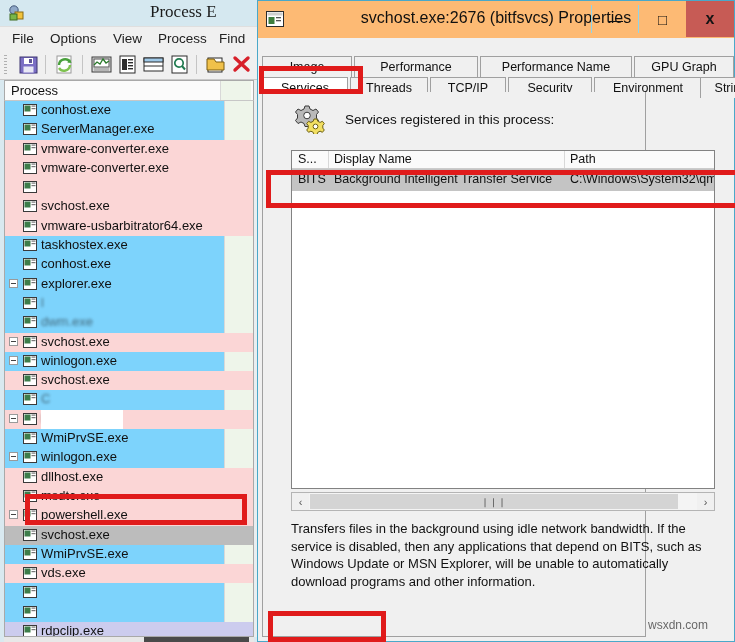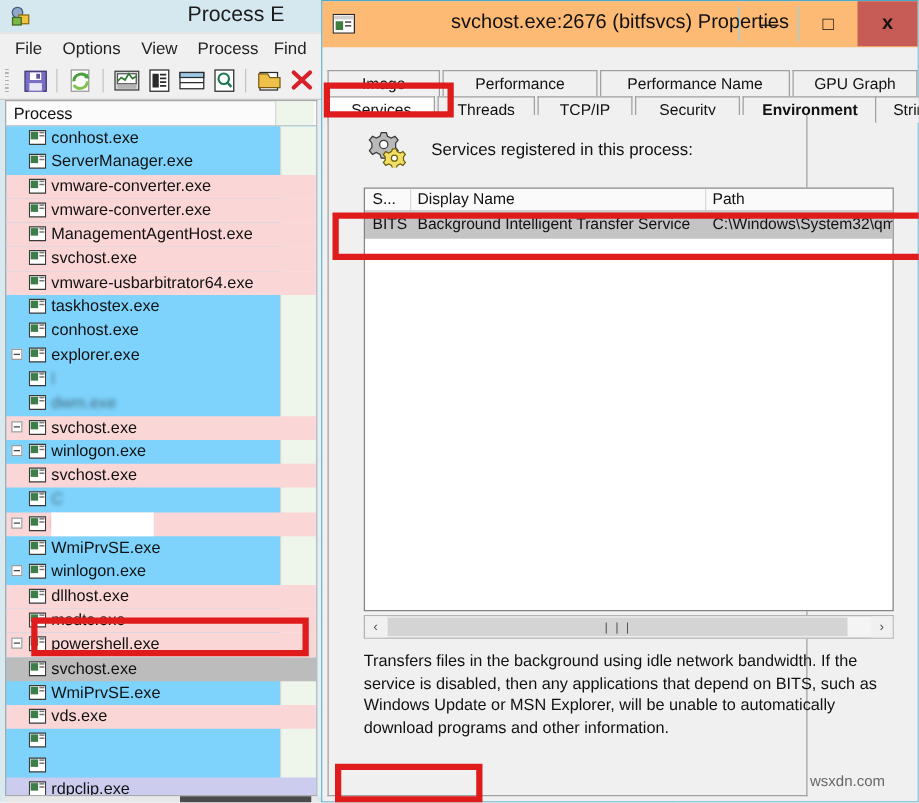--- a/index.html
+++ b/index.html
@@ -16,21 +16,21 @@
   }
   #pe-titlebar{
     position:absolute;left:0;top:0;width:540px;height:26px;
     background:#d5e8f0;
   }
   #pe-titlebar .pe-icon{
     position:absolute;left:8px;top:4px;width:18px;height:18px;
   }
   #pe-title{
     position:absolute;left:150px;top:2px;
-    font-size:17px;color:#1b1b1b;white-space:nowrap;
+    font-size:17px;color:#1b1b1b;white-space:nowrap;font-family:Liberation Serif, serif;
   }
   #pe-menubar{
     position:absolute;left:0;top:26px;width:540px;height:24px;
     background:#f0f0f0;border-top:1px solid #dfdfdf;
   }
   #pe-menubar .mi{
     position:absolute;top:4px;font-size:13.5px;color:#222;
   }
   #pe-toolbar{
     position:absolute;left:0;top:50px;width:540px;height:29px;
@@ -341,21 +341,20 @@
             </svg></span>
           <span class="pname" style="left: 36px;">vmware-converter.exe</span>
         </div>
         <div class="prow" style="background: rgb(251, 214, 214);">
           <span class="picon" style="left: 18px;"><svg width="14" height="14" viewBox="0 0 14 14">
               <rect x="0.5" y="1.5" width="13" height="11" fill="#ffffff" stroke="#3a3a3a"></rect>
               <rect x="1.5" y="2.5" width="6" height="6" fill="#3d7d4a"></rect>
               <rect x="8.5" y="2.5" width="4" height="1.2" fill="#777"></rect>
               <rect x="8.5" y="5" width="4" height="1.2" fill="#777"></rect>
             </svg></span>
-          <span class="pname" style="left: 36px;">ManagementAgentHost.exe</span>
         </div>
         <div class="prow" style="background: rgb(251, 214, 214);">
           <span class="picon" style="left: 18px;"><svg width="14" height="14" viewBox="0 0 14 14">
               <rect x="0.5" y="1.5" width="13" height="11" fill="#ffffff" stroke="#3a3a3a"></rect>
               <rect x="1.5" y="2.5" width="6" height="6" fill="#3d7d4a"></rect>
               <rect x="8.5" y="2.5" width="4" height="1.2" fill="#777"></rect>
               <rect x="8.5" y="5" width="4" height="1.2" fill="#777"></rect>
             </svg></span>
           <span class="pname" style="left: 36px;">svchost.exe</span>
         </div>
@@ -600,21 +599,21 @@
         <div class="tab" style="left: 0px; width: 90px;">Image</div>
         <div class="tab" style="left: 92px; width: 124px;">Performance</div>
         <div class="tab" style="left: 218px; width: 152px;">Performance Name</div>
         <div class="tab" style="left: 372px; width: 100px;">GPU Graph</div>
       </div>
     <div class="tabrow" id="tabrow2" style="top:39px;width:468px;height:21px">
         <div class="tab active" style="left: 0px; width: 86px;">Services</div>
         <div class="tab" style="left: 88px; width: 78px;">Threads</div>
         <div class="tab" style="left: 168px; width: 76px;">TCP/IP</div>
         <div class="tab" style="left: 246px; width: 84px;">Security</div>
-        <div class="tab" style="left: 332px; width: 108px; font-weight: bold;">Environment</div>
+        <div class="tab" style="left: 332px; width: 108px;">Environment</div>
         <div class="tab" style="left: 438px; width: 68px;">Strings</div>
       </div>
 
     <div id="tabpanel">
 
       <span id="svc-icon">
         <svg width="34" height="30" viewBox="0 0 34 30">
           <g fill="#b9b9b9" stroke="#3a3a3a" stroke-width="1">
             <path d="M12 2 l4 0 l1 3 l3 1.5 l3 -1.5 l2.5 3 l-2 2.5 l0 3.5 l2 2.5 l-2.5 3 l-3 -1.5 l-3 1.5 l-1 3 l-4 0 l-1 -3 l-3 -1.5 l-3 1.5 l-2.5 -3 l2 -2.5 l0 -3.5 l-2 -2.5 l2.5 -3 l3 1.5 l3 -1.5 z"></path>
           </g>

